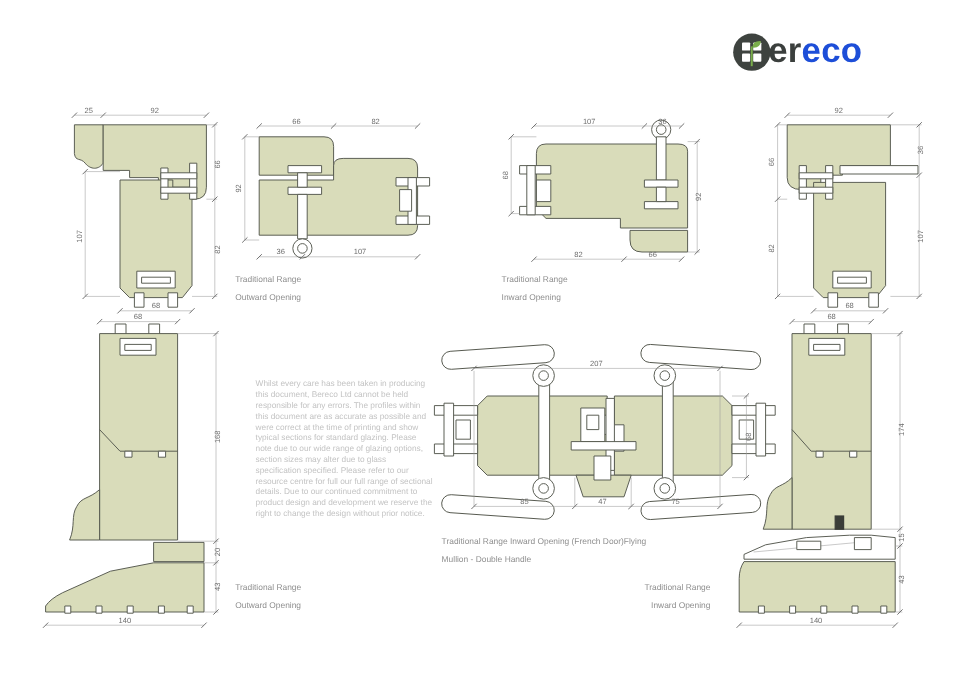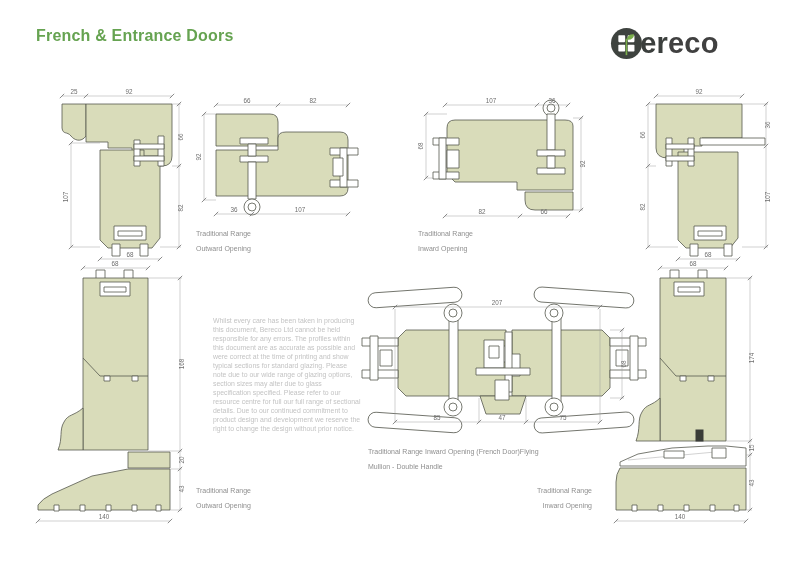--- a/index.html
+++ b/index.html
@@ -2,39 +2,38 @@
 <html><head>
 <meta charset="utf-8">
 <style>
   html,body{margin:0;padding:0;background:#fff;}
   #page{position:relative;width:800px;height:566px;background:#ffffff;overflow:hidden;
         font-family:"Liberation Sans",sans-serif;}
   .title{position:absolute;left:36px;top:27px;font-size:16px;font-weight:bold;color:#66a351;letter-spacing:.2px;}
   .subtitle{position:absolute;left:36px;top:66px;font-size:9.5px;color:#8c8c8c;}
   .logo{position:absolute;left:610px;top:27px;display:flex;align-items:center;}
   .logo-text{font-size:29px;font-weight:600;color:#3b3f3d;margin-left:9px;letter-spacing:0.2px;}
-  .logo-text .eco{color:#404040;}
+  .logo-text .eco{color:#1d4ed8;}
   .caption{position:absolute;font-size:7px;line-height:14.5px;color:#8f8f8f;white-space:nowrap;}
   .caption.right{text-align:right;}
   .disclaimer{position:absolute;left:213px;top:316px;width:148px;font-size:6.9px;line-height:9px;color:#c3c3c3;}
   svg{position:absolute;overflow:visible;}
   .p{fill:#d9dcba;stroke:#55584e;stroke-width:0.8;stroke-linejoin:round;}
   .w{fill:#ffffff;stroke:#55584e;stroke-width:0.8;stroke-linejoin:round;}
   .k{fill:#3a3d38;stroke:#3a3d38;}
   .ln{fill:none;stroke:#55584e;stroke-width:0.8;}
   .e{stroke:#9a9a9a;stroke-width:0.45;fill:none;}
   .t{stroke:#6e6e6e;stroke-width:0.8;}
   text.d{font-family:"Liberation Sans",sans-serif;font-size:6.3px;fill:#6e6e6e;text-anchor:middle;}
 </style>
 </head>
 <body>
 
 <div id="page">
 
-  <div class="title">French &amp; Entrance Doors</div>
 
   <div class="logo">
     <svg width="33" height="33" viewBox="0 0 34 34">
       <circle cx="17" cy="17" r="16" fill="#3e433f"></circle>
       <rect x="8.6" y="8.6" width="7" height="7" rx="0.8" fill="#fff"></rect>
       <rect x="18.2" y="8.6" width="7" height="7" rx="0.8" fill="#fff"></rect>
       <rect x="8.6" y="18.2" width="7" height="7" rx="0.8" fill="#fff"></rect>
       <rect x="18.2" y="18.2" width="7" height="7" rx="0.8" fill="#fff"></rect>
       <rect x="16.1" y="12" width="1.7" height="17" fill="#7aae4b"></rect>
       <path d="M17.6,12.8 Q17.8,7 24.8,7.4 Q24.6,12.8 18.6,13.2 Z" fill="#7aae4b"></path>

